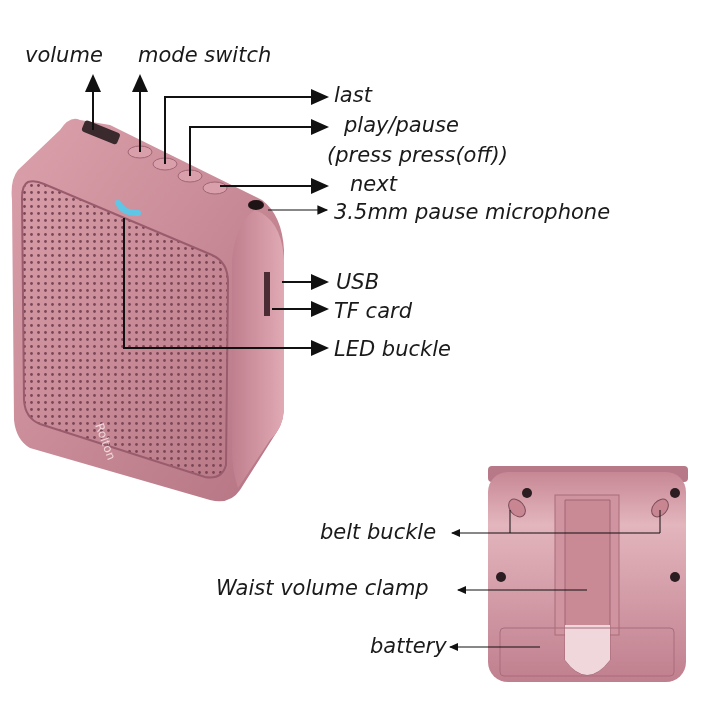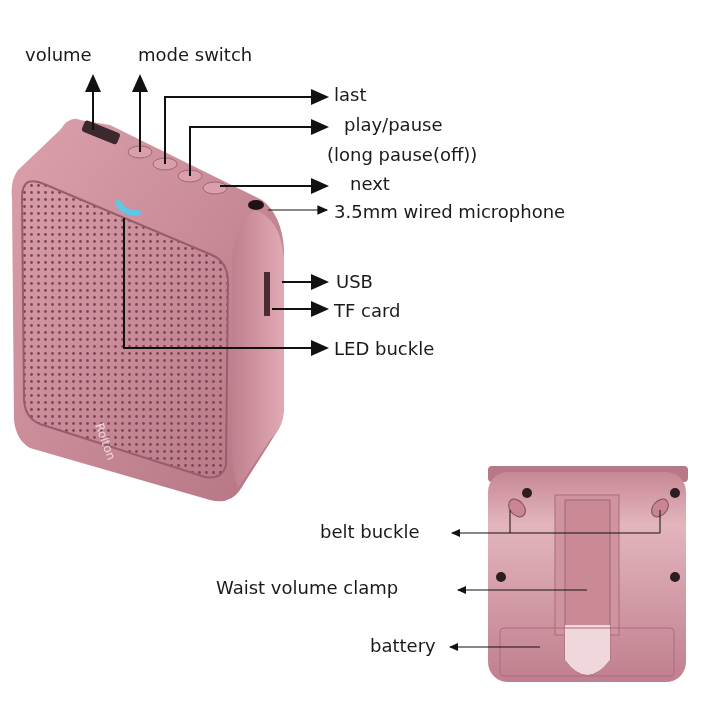--- a/index.html
+++ b/index.html
@@ -1,17 +1,17 @@
 <!DOCTYPE html>
 <html><head>
 <meta charset="utf-8">
 <style>
   html,body{margin:0;padding:0;background:#fff;}
   body{width:720px;height:720px;position:relative;overflow:hidden;font-family:"DejaVu Sans","Liberation Sans",sans-serif;color:#1a1a1a;}
-  .lbl{position:absolute;font-size:18px;line-height:24px;white-space:nowrap;}
+  .lbl{position:absolute;font-size:21px;line-height:24px;white-space:nowrap;font-style:italic;}
   svg{position:absolute;left:0;top:0;}
 </style>
 </head>
 <body>
 
 <svg width="720" height="720" viewBox="0 0 720 720">
   <defs>
     <marker id="ah" markerWidth="10" markerHeight="10" refX="8" refY="4" orient="auto">
       <path d="M0,0 L9,4 L0,8 z" fill="#111"></path>
     </marker>
@@ -81,21 +81,21 @@
     <path d="M510,533 L452,533" stroke-width="1" marker-end="url(#ah)"></path>
     <path d="M587,590 L458,590" stroke-width="1" marker-end="url(#ah)"></path>
     <path d="M540,647 L450,647" stroke-width="1" marker-end="url(#ah)"></path>
   </g>
 </svg>
 
 <div class="lbl" style="left:25px;top:43px;">volume</div>
 <div class="lbl" style="left:138px;top:43px;">mode switch</div>
 <div class="lbl" style="left:334px;top:83px;">last</div>
 <div class="lbl" style="left:344px;top:113px;">play/pause</div>
-<div class="lbl" style="left:327px;top:143px;">(long pause(off))</div>
+<div class="lbl" style="left:327px;top:143px;">(press press(off))</div>
 <div class="lbl" style="left:334px;top:172px;margin-left:16px;">next</div>
-<div class="lbl" style="left:334px;top:200px;">3.5mm wired microphone</div>
+<div class="lbl" style="left:334px;top:200px;">3.5mm pause microphone</div>
 <div class="lbl" style="left:336px;top:270px;">USB</div>
 <div class="lbl" style="left:334px;top:299px;">TF card</div>
 <div class="lbl" style="left:334px;top:337px;">LED buckle</div>
 <div class="lbl" style="left:320px;top:520px;">belt buckle</div>
 <div class="lbl" style="left:216px;top:576px;">Waist volume clamp</div>
 <div class="lbl" style="left:370px;top:634px;">battery</div>
 
 </body></html>

